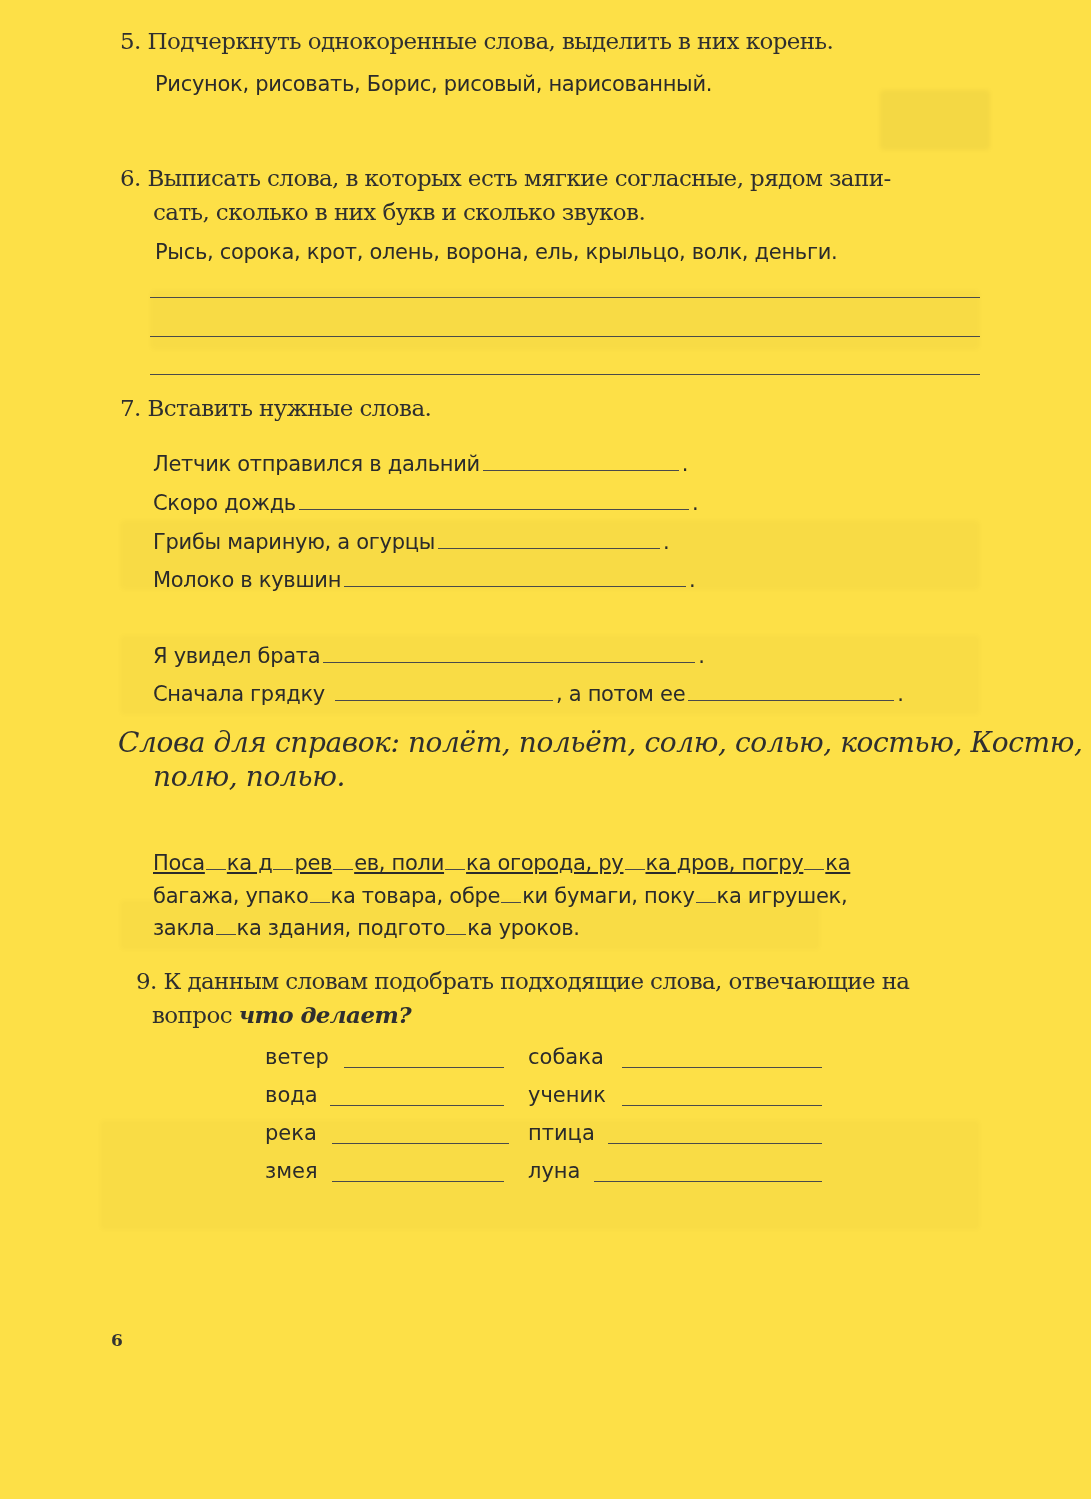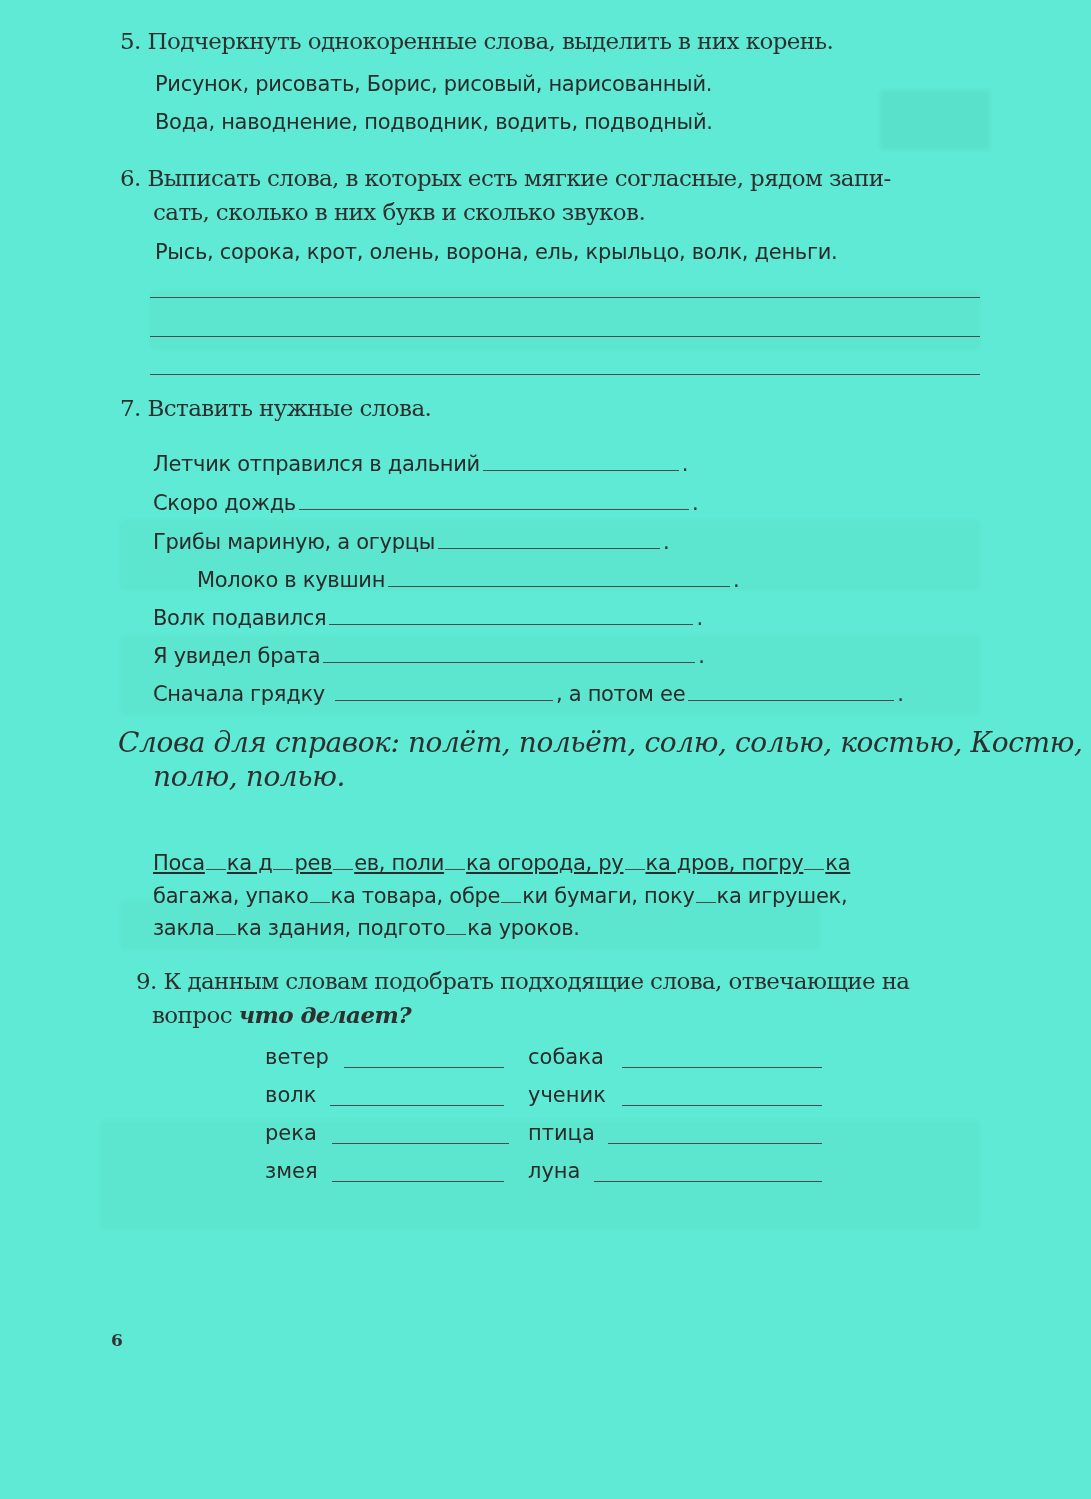--- a/index.html
+++ b/index.html
@@ -12,21 +12,21 @@
       height: 1499px;
       position: relative;
       overflow: hidden;
       color: #2a2a2a;
     }
     .page {
       position: absolute;
       left: 0; top: 0;
       width: 1091px;
       height: 1499px;
-      background: #5eead4;
+      background: #fde047;
     }
     
     .bleed {
       position: absolute;
       background: rgba(0,0,0,0.035);
       filter: blur(2px);
       border-radius: 4px;
     }
     .task-title {
       position: absolute;
@@ -104,21 +104,20 @@
   <div class="bleed" style="left:120px;top:520px;width:860px;height:70px;opacity:.6"></div>
   <div class="bleed" style="left:120px;top:635px;width:860px;height:80px;opacity:.5"></div>
   <div class="bleed" style="left:120px;top:900px;width:700px;height:50px;opacity:.5"></div>
   <div class="bleed" style="left:100px;top:1120px;width:880px;height:110px;opacity:.55"></div>
 
   <div class="task-title" style="left:120px;top:28px;">
     <span>5.</span>
     <span>Подчеркнуть однокоренные слова, выделить в них корень.</span>
   </div>
   <div class="line-text" style="left:155px;top:72px;">Рисунок, рисовать, Борис, рисовый, нарисованный.</div>
-  <div class="line-text" style="left:155px;top:110px;">Вода, наводнение, подводник, водить, подводный.</div>
 
   <div class="task-title" style="left:120px;top:165px;">
     <span>6.</span>
     <span>Выписать слова, в которых есть мягкие согласные, рядом запи-</span>
   </div>
   <div class="task-title" style="left:153px;top:199px;">
     <span>сать, сколько в них букв и сколько звуков.</span>
   </div>
   <div class="line-text" style="left:155px;top:240px;">Рысь, сорока, крот, олень, ворона, ель, крыльцо, волк, деньги.</div>
   <div class="rule" style="left:150px;top:297px;width:830px;"></div>
@@ -132,25 +131,22 @@
 
   <div class="line-text" style="left:153px;top:452px;">
     <span>Летчик отправился в дальний</span><span class="blank" style="width:196px;"></span><span>.</span>
   </div>
   <div class="line-text" style="left:153px;top:491px;">
     <span>Скоро дождь</span><span class="blank" style="width:390px;"></span><span>.</span>
   </div>
   <div class="line-text" style="left:153px;top:530px;">
     <span>Грибы мариную, а огурцы</span><span class="blank" style="width:222px;"></span><span>.</span>
   </div>
-  <div class="line-text" style="left:153px;top:568px;margin-left:44px;">
+  <div class="line-text" style="left:153px;top:568px;">
     <span>Молоко в кувшин</span><span class="blank" style="width:342px;"></span><span>.</span>
-  </div>
-  <div class="line-text" style="left:153px;top:606px;">
-    <span>Волк подавился</span><span class="blank" style="width:364px;"></span><span>.</span>
   </div>
   <div class="line-text" style="left:153px;top:644px;">
     <span>Я увидел брата</span><span class="blank" style="width:372px;"></span><span>.</span>
   </div>
   <div class="line-text" style="left:153px;top:682px;">
     <span>Сначала грядку</span><span class="blank" style="width:218px;margin-left:10px;"></span><span>, а потом ее</span><span class="blank" style="width:206px;"></span><span>.</span>
   </div>
 
   <div class="italic-serif" style="left:118px;top:726px;">Слова для справок: полёт, польёт, солю, солью, костью, Костю,</div>
   <div class="italic-serif" style="left:153px;top:760px;">полю, полью.</div>
@@ -168,21 +164,21 @@
   <div class="task-title" style="left:120px;top:968px;margin-left:16px;">
     <span>9.</span>
     <span>К данным словам подобрать подходящие слова, отвечающие на</span>
   </div>
   <div class="task-title" style="left:152px;top:1001px;">
     <span>вопрос </span><span style="font-style:italic;font-weight:bold;">что делает?</span>
   </div>
 
   <div class="pair-word" style="left:265px;top:1045px;">ветер</div>
   <div class="pair-blank" style="left:344px;top:1067px;width:160px;"></div>
-  <div class="pair-word" style="left:265px;top:1083px;">волк</div>
+  <div class="pair-word" style="left:265px;top:1083px;">вода</div>
   <div class="pair-blank" style="left:330px;top:1105px;width:174px;"></div>
   <div class="pair-word" style="left:265px;top:1121px;">река</div>
   <div class="pair-blank" style="left:332px;top:1143px;width:177px;"></div>
   <div class="pair-word" style="left:265px;top:1159px;">змея</div>
   <div class="pair-blank" style="left:332px;top:1181px;width:172px;"></div>
 
   <div class="pair-word" style="left:528px;top:1045px;">собака</div>
   <div class="pair-blank" style="left:622px;top:1067px;width:200px;"></div>
   <div class="pair-word" style="left:528px;top:1083px;">ученик</div>
   <div class="pair-blank" style="left:622px;top:1105px;width:200px;"></div>

